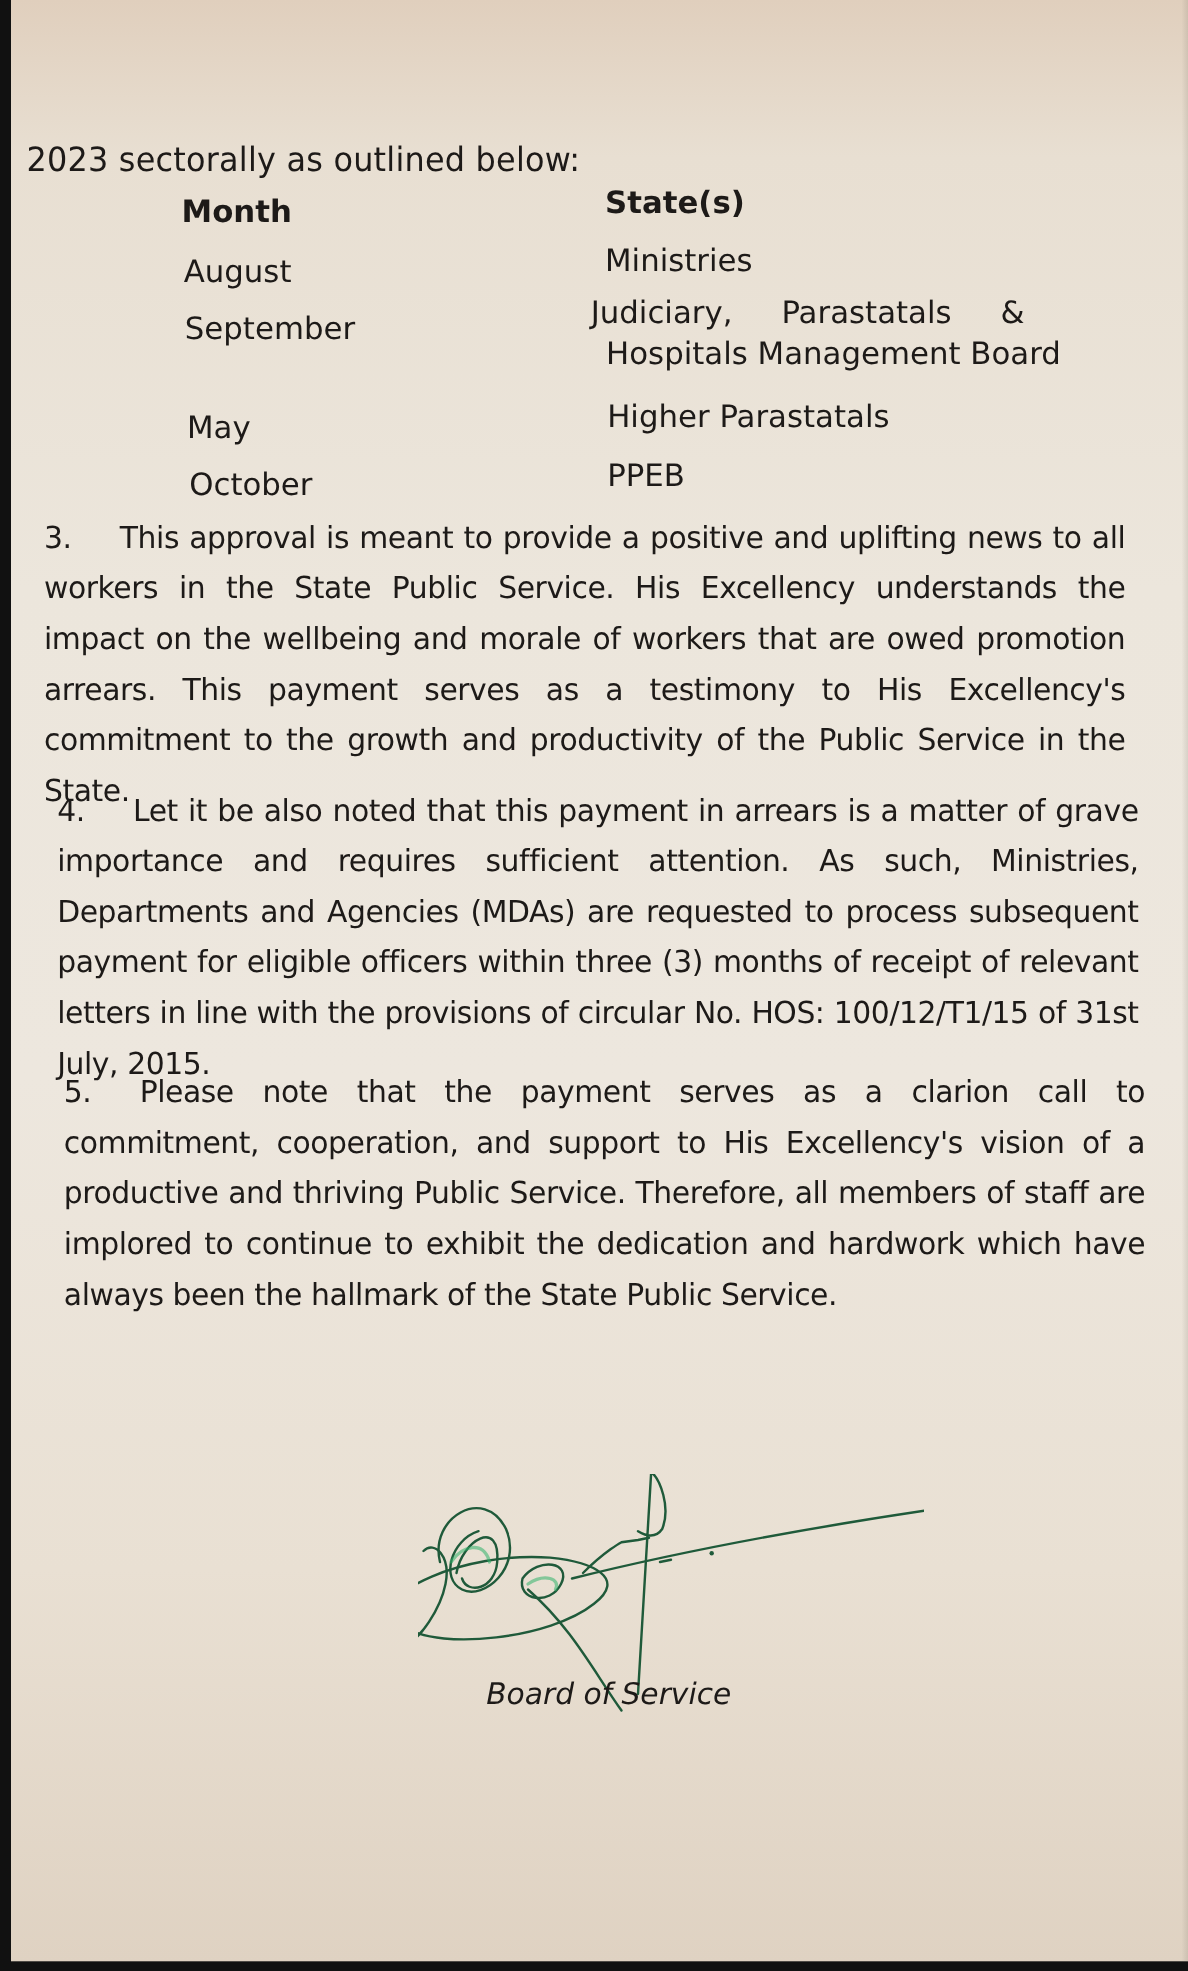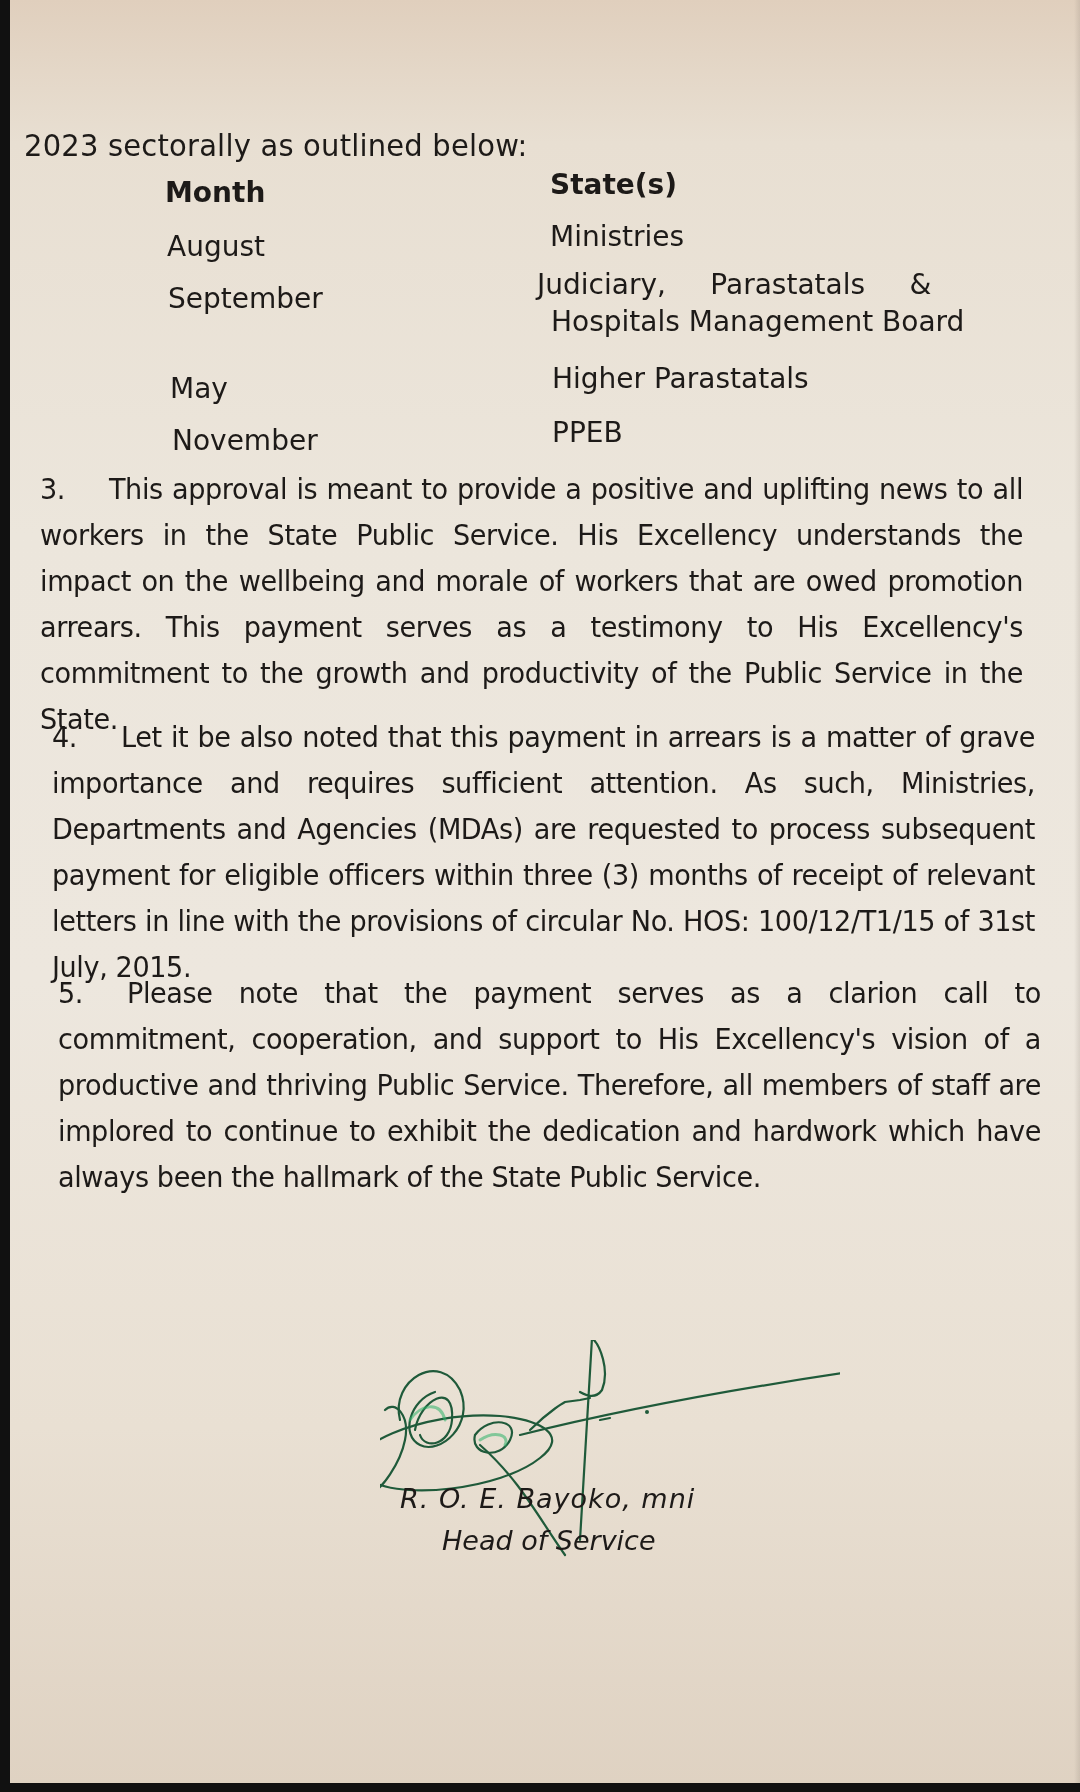--- a/index.html
+++ b/index.html
@@ -108,21 +108,21 @@
     <div class="cell" style="left:157px; top:230px;">August</div>
     <div class="cell" style="left:540px; top:220px;">Ministries</div>
 
     <div class="cell" style="left:158px; top:282px;">September</div>
     <div class="cell" style="left:527px; top:268px; white-space:pre;">Judiciary,     Parastatals     &amp;</div>
     <div class="cell" style="left:541px; top:305px;">Hospitals Management Board</div>
 
     <div class="cell" style="left:160px; top:372px;">May</div>
     <div class="cell" style="left:542px; top:362px;">Higher Parastatals</div>
 
-    <div class="cell" style="left:162px; top:424px;">November</div>
+    <div class="cell" style="left:162px; top:424px;">October</div>
     <div class="cell" style="left:542px; top:416px;">PPEB</div>
   </div>
 
   <div class="para" style="top:466px; left:30px;">
     <span class="num">3.</span><span>This approval is meant to provide a positive and uplifting news to all workers in the State Public Service. His Excellency understands the impact on the wellbeing and morale of workers that are owed promotion arrears. This payment serves as a testimony to His Excellency's commitment to the growth and productivity of the Public Service in the State.</span>
   </div>
 
   <div class="para" style="top:714px; left:42px;">
     <span class="num">4.</span><span>Let it be also noted that this payment in arrears is a matter of grave importance and requires sufficient attention. As such, Ministries, Departments and Agencies (MDAs) are requested to process subsequent payment for eligible officers within three (3) months of receipt of relevant letters in line with the provisions of circular No. HOS: 100/12/T1/15 of 31st July, 2015.</span>
   </div>
@@ -144,17 +144,16 @@
         <path d="M200 200 L 212 -2 C 220 5, 230 30, 222 50 C 215 60, 205 55, 200 52"></path>
         <path d="M100 105 C 140 140, 160 180, 185 215"></path>
         <path d="M220 80 L 230 78"></path>
       </g>
       <g fill="none" stroke="#2fb36a" stroke-width="3" stroke-linecap="round" opacity="0.55">
         <path d="M30 80 C 40 65, 60 60, 65 80"></path>
         <path d="M100 100 C 115 90, 130 95, 125 105"></path>
       </g>
       <circle cx="267" cy="72" r="2" fill="#1f5a3a"></circle>
     </svg>
-    <div class="signer-name">R. O. E. Bayoko, mni</div>
-    <div class="signer-title">Head of Service</div>
+    <div class="signer-title">Board of Service</div>
   </div>
 
 </div>
 
 </body></html>

